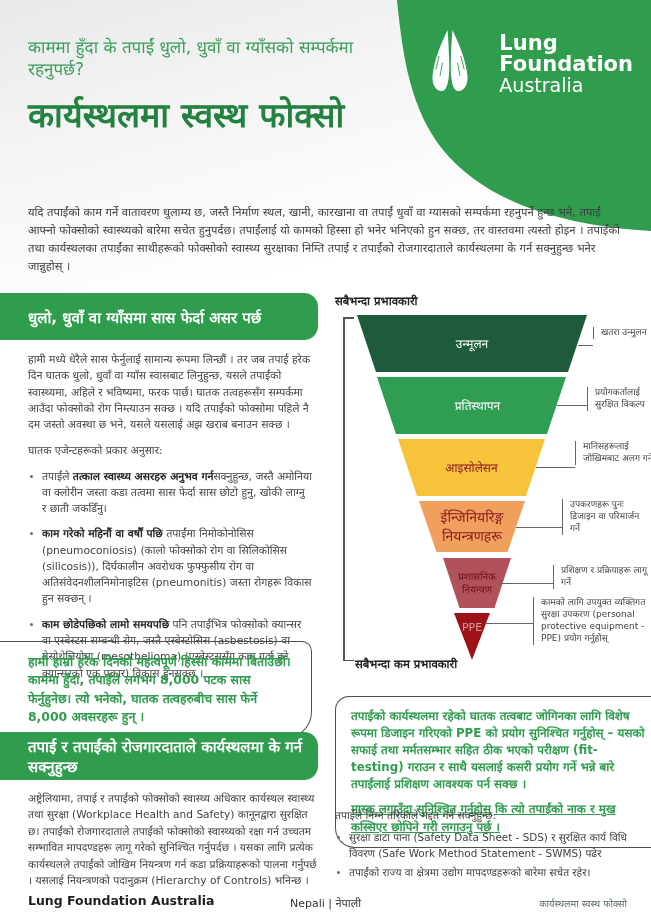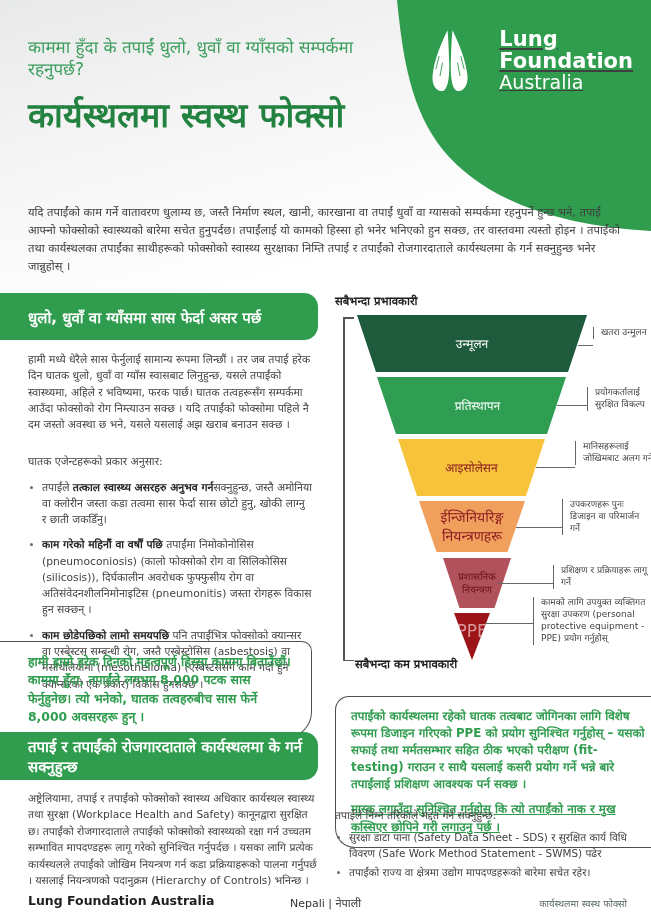--- a/index.html
+++ b/index.html
@@ -4,34 +4,34 @@
 <style>
   html,body{margin:0;padding:0;background:#fff;}
   .page{
     position:relative;width:651px;height:924px;overflow:hidden;
     font-family:"DejaVu Sans","Liberation Sans",sans-serif;
     background:linear-gradient(165deg,#e8e9e9 0%,#f4f4f4 14%,#ffffff 32%);
     color:#3f3f3f;
   }
   
   .blob{position:absolute;top:0;right:0;width:270px;height:235px;}
-  .logo{position:absolute;top:26px;right:18px;display:flex;align-items:center;gap:24px;text-decoration:underline;}
+  .logo{position:absolute;top:26px;right:18px;display:flex;align-items:flex-end;gap:24px;}
   .logo-text{color:#fff;line-height:1.04;}
   .logo-l1,.logo-l2{font-size:21px;font-weight:bold;}
   .logo-l3{font-size:19px;font-weight:normal;}
   .subtitle{position:absolute;left:28px;top:36px;width:380px;font-size:17px;line-height:1.32;color:#3d9e5e;}
   .title{position:absolute;left:28px;top:95px;width:340px;font-size:34px;line-height:1.2;font-weight:bold;color:#238240;}
   .intro{position:absolute;left:28px;top:204px;width:594px;font-size:11.3px;line-height:1.58;}
   
   .band{position:absolute;left:0;background:#2f9c4e;color:#fff;font-weight:bold;border-radius:0 14px 14px 0;box-sizing:border-box;}
   .band1{top:293px;width:318px;height:47px;font-size:15px;display:flex;align-items:center;padding-left:28px;padding-right:10px;}
   .band2{top:732px;width:318px;height:48px;font-size:15px;line-height:1.35;padding:5px 10px 0 28px;}
   
   .left-body{position:absolute;left:28px;top:352px;width:284px;font-size:10.7px;line-height:1.52;}
-  .bullets-intro{margin-top:21px;}
+  .bullets-intro{margin-top:10px;}
   .bullet{display:flex;margin-top:9px;}
   .bullet .dot{width:3px;height:3px;background:#6b6b6b;border-radius:50%;margin:6px 9px 0 2px;flex:none;}
   .bullet b{color:#262626;}
   .hl-box{
     position:absolute;left:0;top:641px;width:312px;box-sizing:border-box;
     border:1.5px solid #4f4f4f;border-left:none;border-radius:0 10px 26px 0;
     padding:11px 14px 11px 28px;color:#2f9c4e;font-weight:bold;font-size:12.4px;line-height:1.48;
   }
   .para2{position:absolute;left:28px;top:790px;width:290px;font-size:10.6px;line-height:1.55;}
   
@@ -40,21 +40,21 @@
   .eff-bottom{position:absolute;left:20px;top:363px;font-size:11.5px;font-weight:bold;color:#1f1f1f;}
   .axis-v{position:absolute;left:8px;top:24px;width:1.5px;height:344px;background:#555;}
   .axis-tick{position:absolute;left:8px;width:11px;height:1.5px;background:#555;}
   .funnel{position:absolute;left:22px;top:22px;width:230px;height:345px;}
   .seg{position:absolute;display:flex;align-items:center;justify-content:center;text-align:center;font-weight:normal;}
   .seg1{left:0;top:0;width:230px;height:57px;clip-path:polygon(0 0,100% 0,91.74% 100%,8.26% 100%);font-size:12px;}
   .seg2{left:20px;top:62px;width:189px;height:57px;clip-path:polygon(0 0,100% 0,89.95% 100%,10.05% 100%);font-size:12px;}
   .seg3{left:41px;top:124px;width:147px;height:57px;clip-path:polygon(0 0,100% 0,87.07% 100%,12.93% 100%);font-size:12px;}
   .seg4{left:62px;top:186px;width:106px;height:51px;clip-path:polygon(0 0,100% 0,83.5% 100%,16.5% 100%);font-size:14px;line-height:1.3;text-align:center;}
   .seg5{left:86px;top:243px;width:68px;height:50px;clip-path:polygon(0 0,100% 0,75.7% 100%,24.3% 100%);font-size:10px;line-height:1.3;}
-  .seg6{left:97px;top:298px;width:36px;height:47px;clip-path:polygon(0 0,100% 0,50% 100%);font-size:17px;align-items:flex-start;padding-top:8px;box-sizing:border-box;}
+  .seg6{left:97px;top:298px;width:36px;height:47px;clip-path:polygon(0 0,100% 0,50% 100%);font-size:11px;align-items:flex-start;padding-top:8px;box-sizing:border-box;}
   .conn{position:absolute;height:1px;background:#666;}
   .note{position:absolute;border-left:1.2px solid #666;padding-left:7px;font-size:9px;line-height:1.32;color:#3f3f3f;}
   .n1{left:258px;top:34px;width:56px;}
   .n2{left:252px;top:94px;width:64px;}
   .n3{left:240px;top:148px;width:70px;}
   .n4{left:227px;top:206px;width:80px;}
   .n5{left:218px;top:272px;width:88px;}
   .n6{left:198px;top:304px;width:114px;}
   .c1{left:243px;top:52px;width:15px;}
   .c2{left:222px;top:112px;width:30px;}

